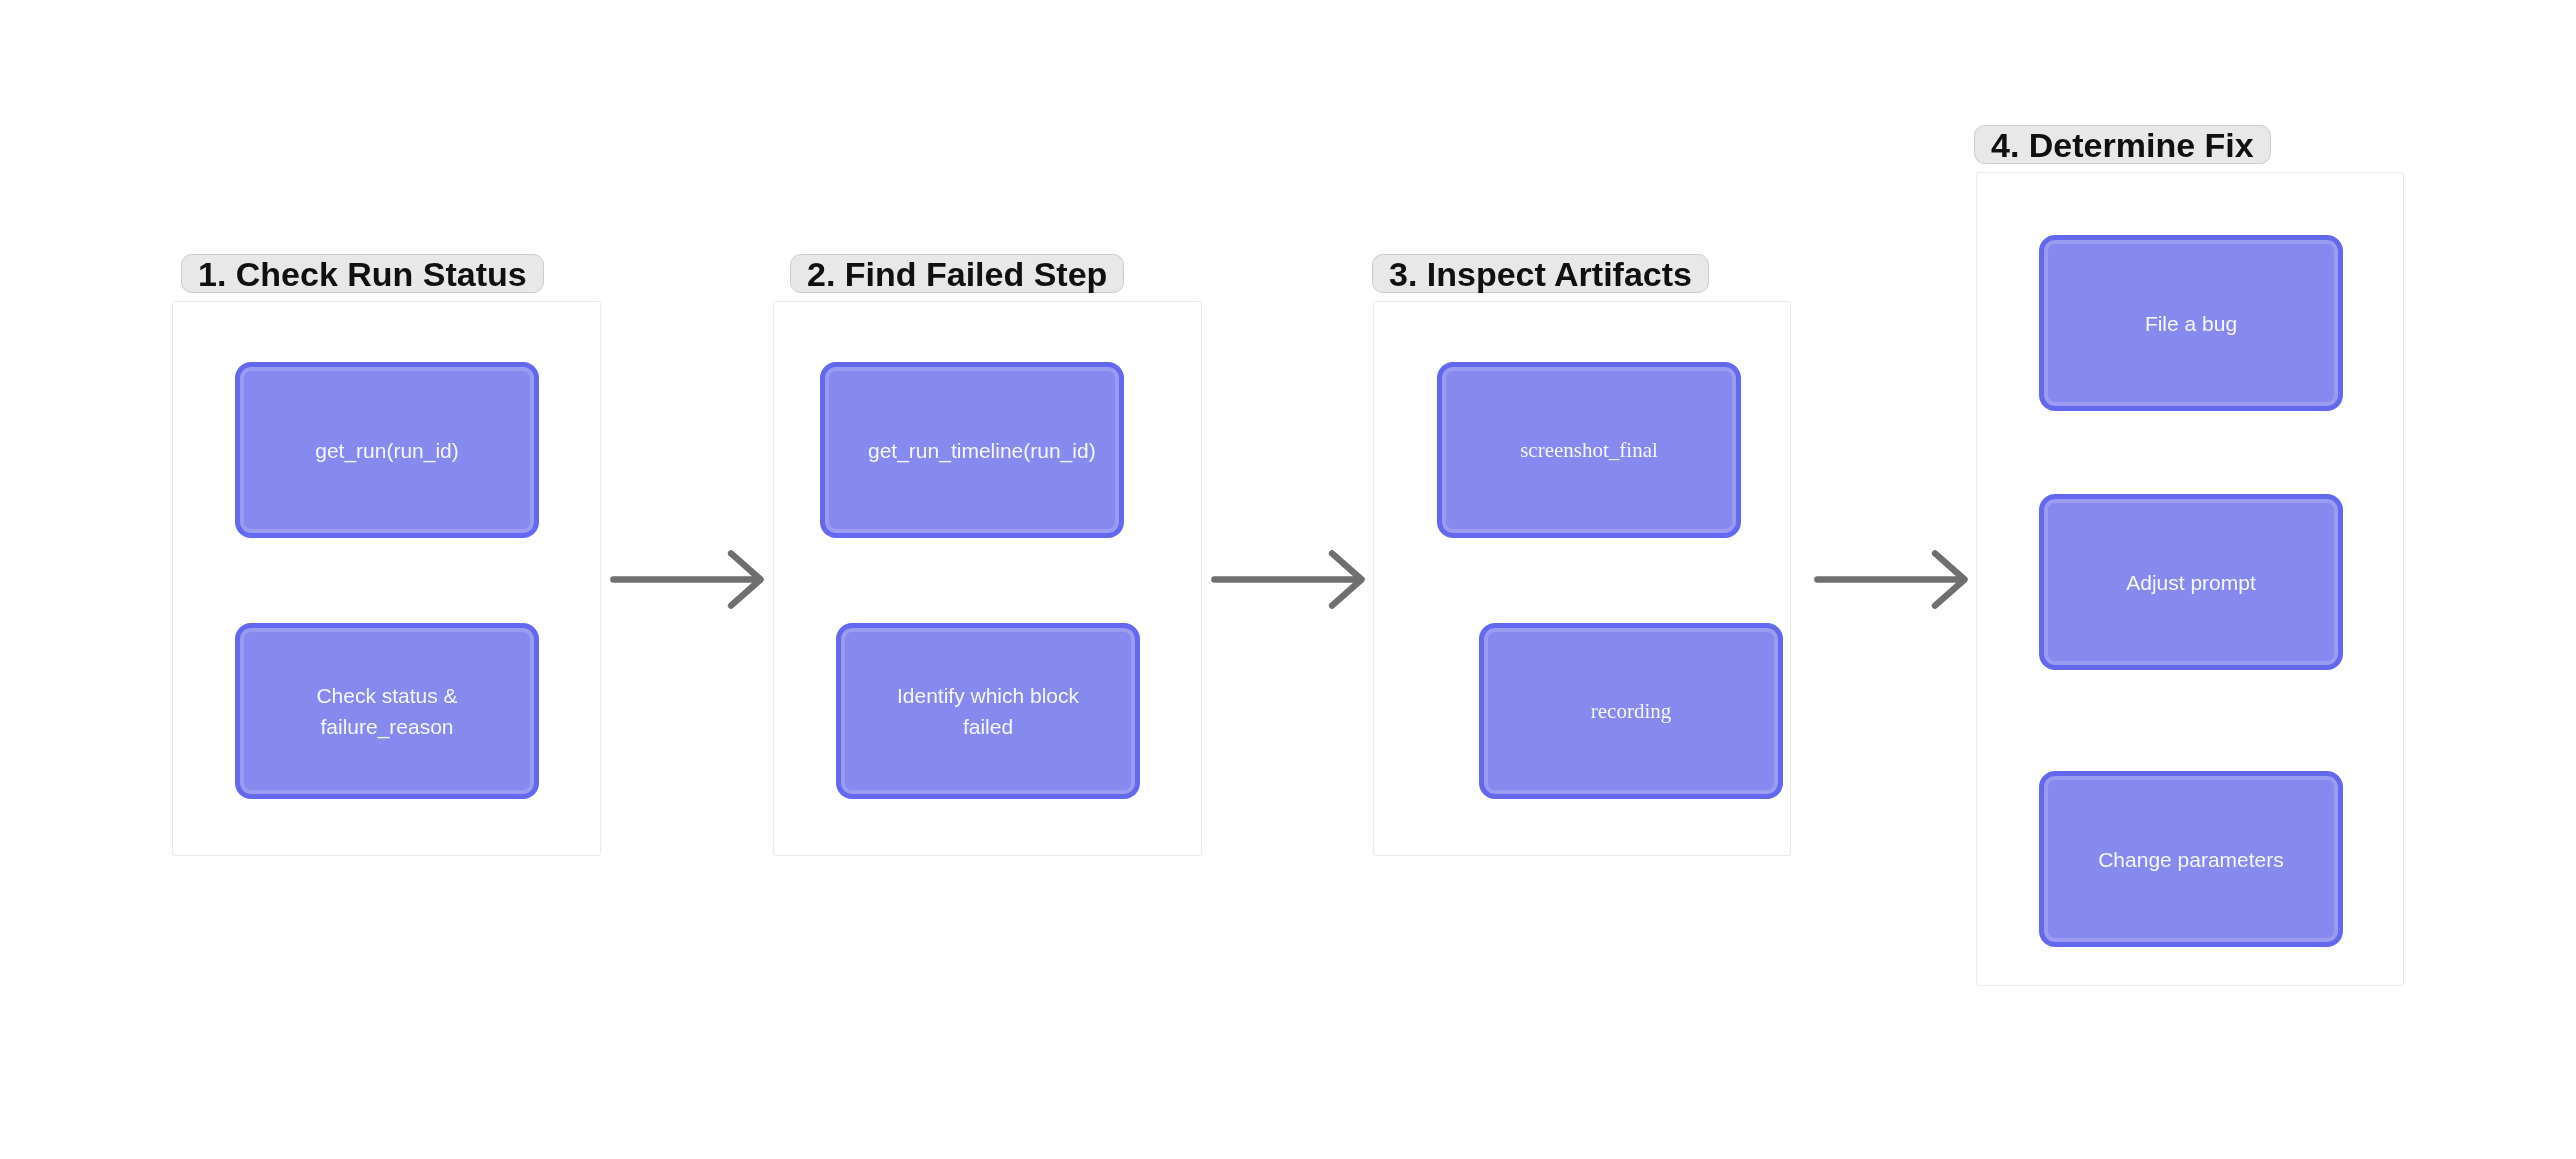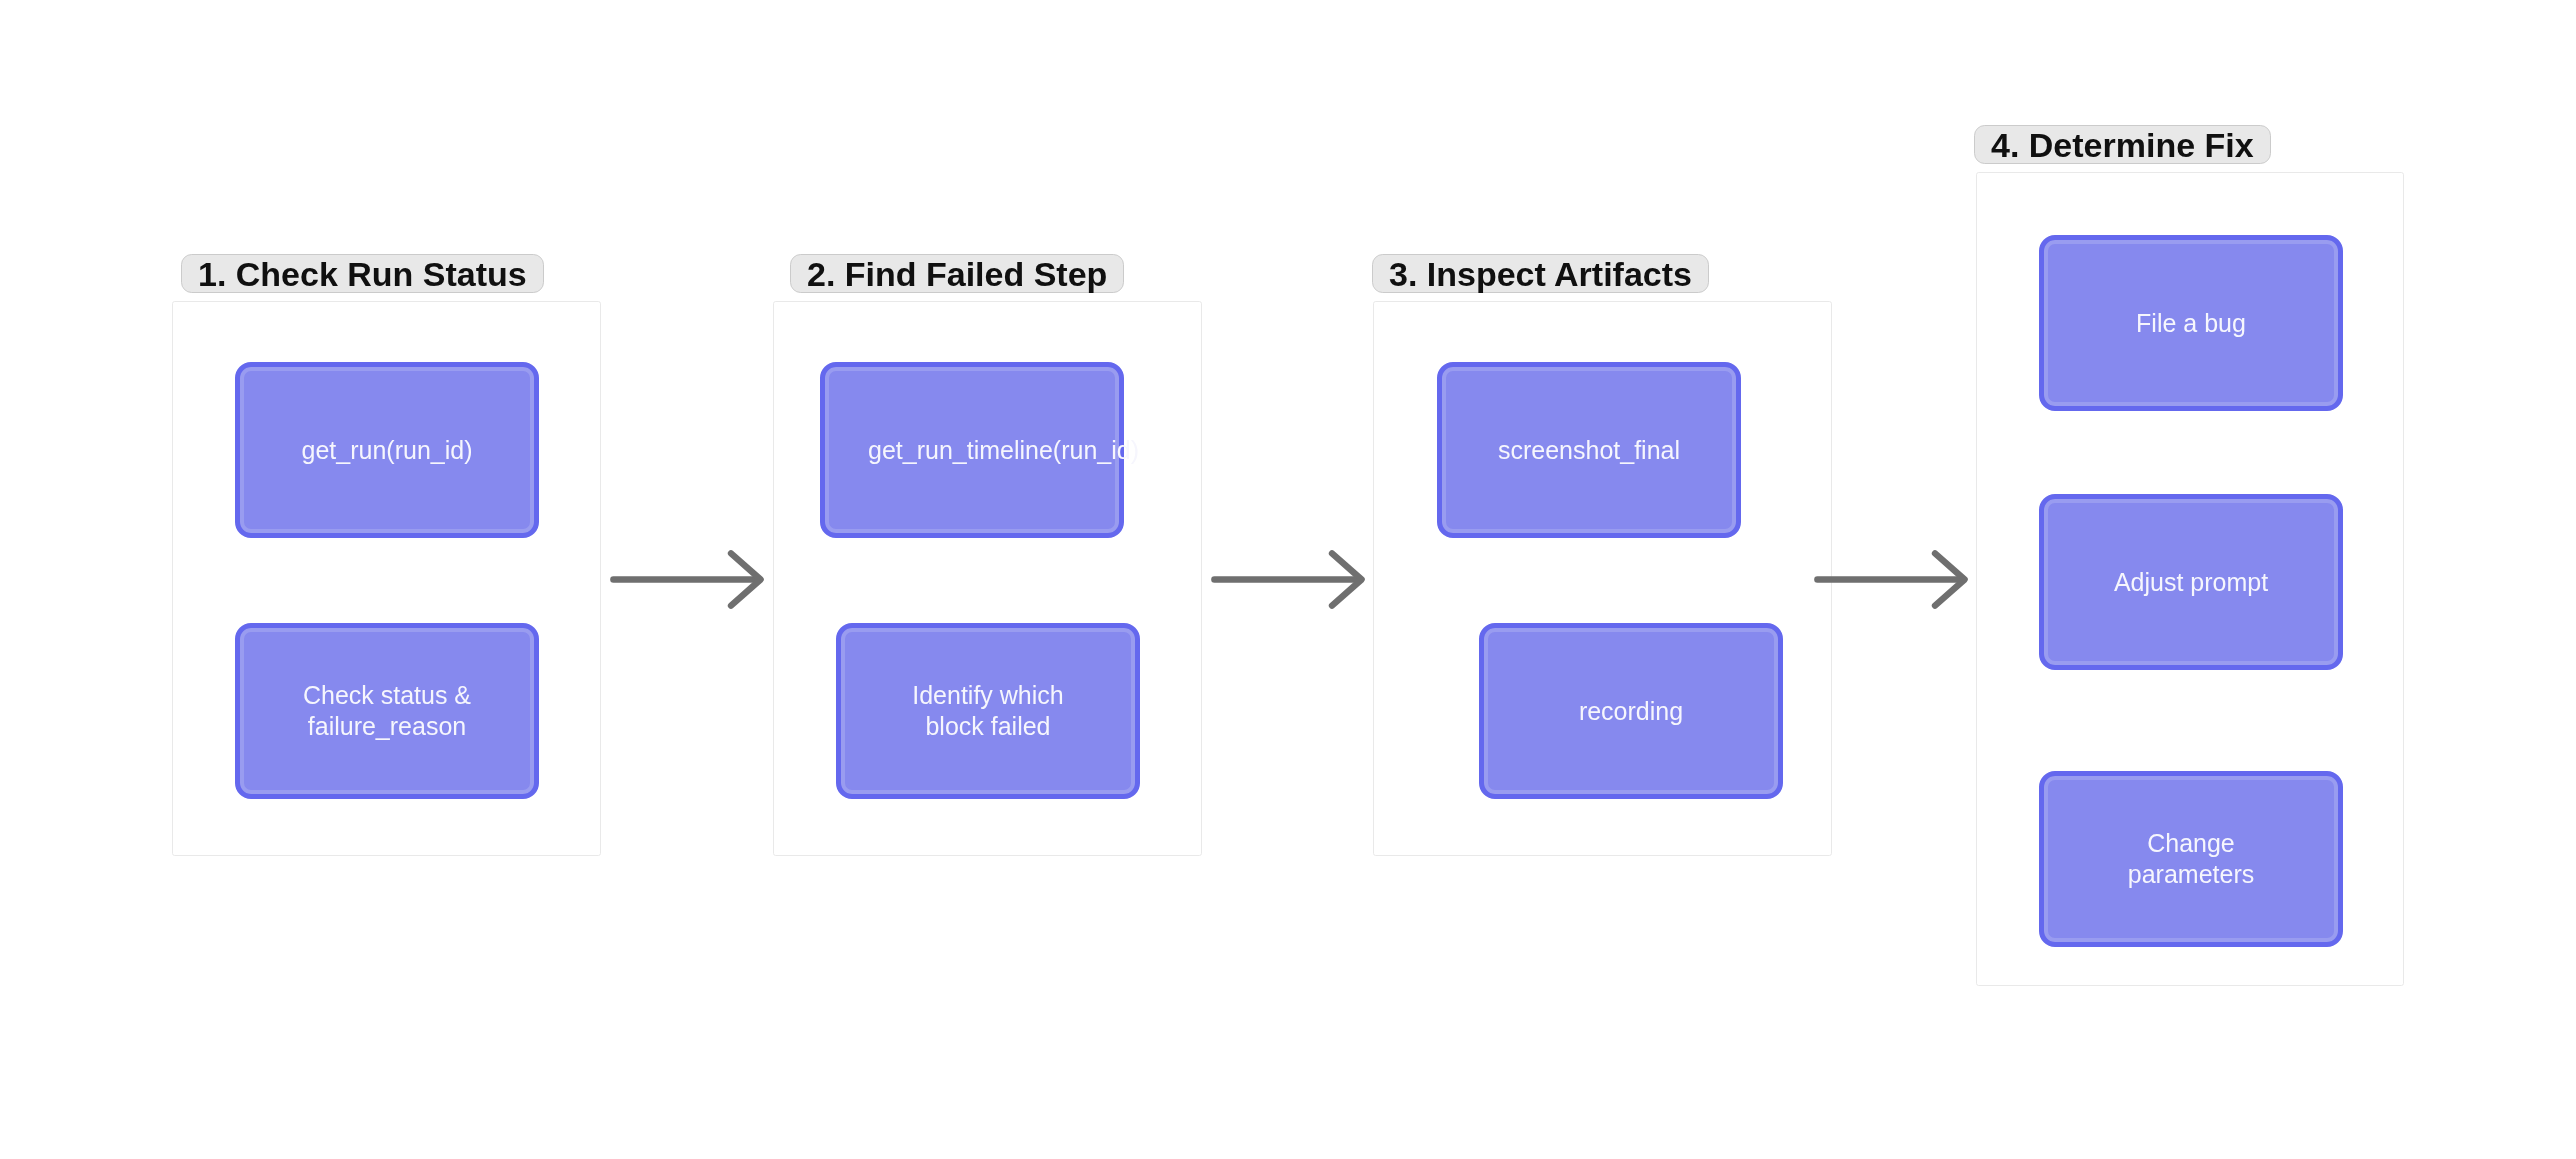--- a/index.html
+++ b/index.html
@@ -41,21 +41,21 @@
   .node {
     position: absolute;
     width: 304px;
     height: 176px;
     box-sizing: border-box;
     border-radius: 16px;
     border: 5.4px solid var(--node-border, #6468ee);
     background: var(--node-fill, #8689ee);
     box-shadow: inset 0 0 0 4px rgba(255,255,255,0.16);
     color: var(--node-text, #f6f6fd);
-    font-size: 25px;
+    font-size: 21px;
     line-height: 31px;
     display: flex;
     align-items: center;
     justify-content: center;
     text-align: center;
   }
   .node > span {
     display: inline-block;
     max-width: 208px;
   }
@@ -106,21 +106,21 @@
   </div>
 
   <div class="arrow" style="left:1211px; top:539px;">
     <svg viewBox="0 0 235 120" aria-hidden="true">
       <line x1="5" y1="60" x2="218" y2="60"></line>
       <polyline points="180,21 224,60 180,99"></polyline>
     </svg>
   </div>
 
   <div class="group-label" style="left:1372px; top:254px;">3. Inspect Artifacts</div>
-  <div class="group-box" style="left:1373px; top:301px; width:459px; height:555px;">
+  <div class="group-box" style="left:1373px; top:301px; width:418px; height:555px;font-family:Liberation Serif, serif;">
     <div class="node" style="left:63px; top:60px;">
       <span>screenshot_final</span>
     </div>
     <div class="node" style="left:63px; top:321px;margin-left:42px;">
       <span>recording</span>
     </div>
   </div>
 
   <div class="arrow" style="left:1814px; top:539px;">
     <svg viewBox="0 0 235 120" aria-hidden="true">

